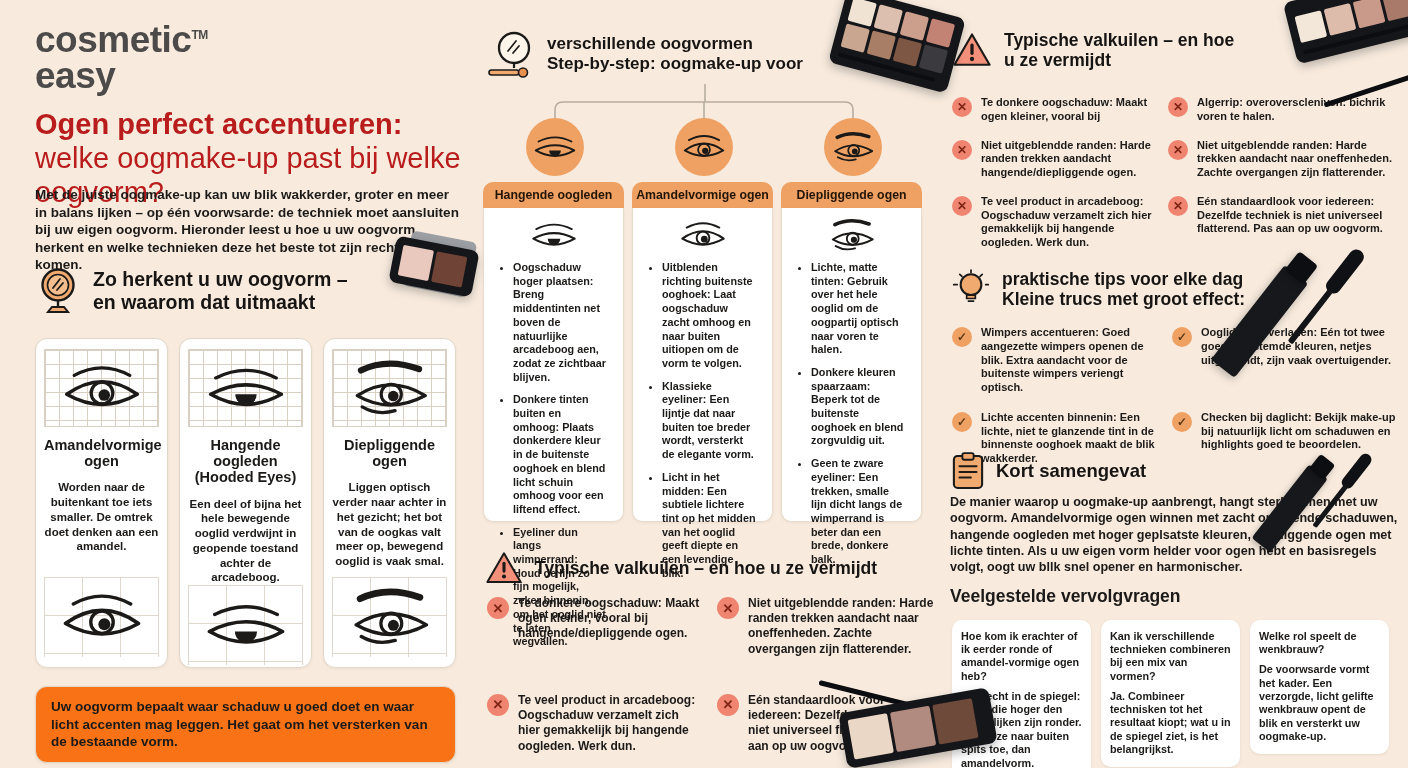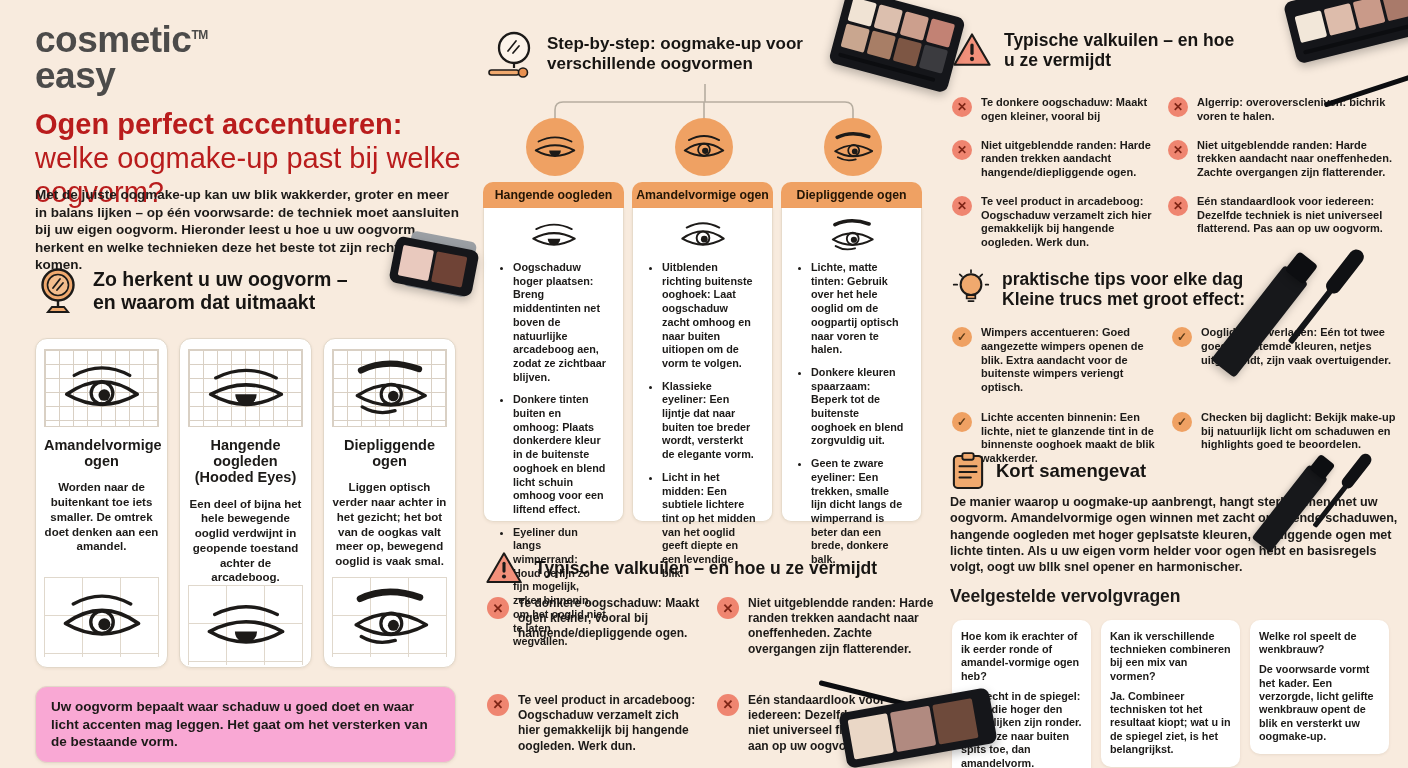--- a/index.html
+++ b/index.html
@@ -41,21 +41,21 @@
   }
   .gridbox2 {
     height:80px; flex:none; margin-top:auto;
     background-image:linear-gradient(#e0d8cc 1px, transparent 1px),linear-gradient(90deg,#e0d8cc 1px, transparent 1px);
     background-size:38px 38px;
     display:flex; align-items:center; justify-content:center;
   }
   .shapecard h3 { font-size:14.5px; font-weight:700; line-height:1.12; margin-bottom:11px; }
   .shapecard p  { font-size:11.5px; font-weight:600; line-height:1.28; }
   .note-card {
-    background:#f9a8d4; border:1px solid #e2d7c8; border-radius:12px;
+    background:#f97316; border:1px solid #e2d7c8; border-radius:12px;
     padding:11px 15px; font-size:13.5px; font-weight:700; line-height:1.3;
     box-shadow:0 1px 3px rgba(90,60,30,.08);
   }
 
   
   .stepcards { display:flex; gap:8px; }
   .stepcard { width:141px; display:flex; flex-direction:column; }
   .stepcard .hd {
     background:#efa163; border-radius:10px 10px 0 0;
     font-size:12.3px; font-weight:700; text-align:center; padding:6px 2px; color:#231505;
@@ -210,22 +210,22 @@
 
 <div class="abs sec-head" style="left:487px; top:28px;">
   <svg width="48" height="52" viewBox="0 0 48 52">
     <circle cx="27" cy="20" r="15" fill="#fdf4ea" stroke="#1c1a18" stroke-width="2.3"></circle>
     <path d="M21 23 L29 13 M26 25 L32 18" stroke="#1c1a18" stroke-width="1.7" stroke-linecap="round"></path>
     <path d="M27 35 V40" stroke="#1c1a18" stroke-width="2.2"></path>
     <rect x="2" y="42" width="30" height="5" rx="2.5" fill="#f0a96e" stroke="#1c1a18" stroke-width="1.6"></rect>
     <circle cx="36" cy="44.5" r="4.5" fill="#e89050" stroke="#1c1a18" stroke-width="1.6"></circle>
   </svg>
   <div class="txt" style="font-size:17px;">
+    <div>verschillende oogvormen</div>
     <div>Step-by-step: oogmake-up voor</div>
-    <div>verschillende oogvormen</div>
   </div>
 </div>
 
 <svg class="abs" style="left:483px; top:84px;" width="452" height="36">
   <path d="M222 0 V18 M72 36 V26 Q72 18 80 18 H362 Q370 18 370 26 V36 M221 18 V36" fill="none" stroke="#b6ada0" stroke-width="1.6"></path>
 </svg>
 
 <div class="abs eyecircle" style="left:526px; top:118px;">
   <svg width="44" height="32">
       <use href="#eye-hooded"></use>

